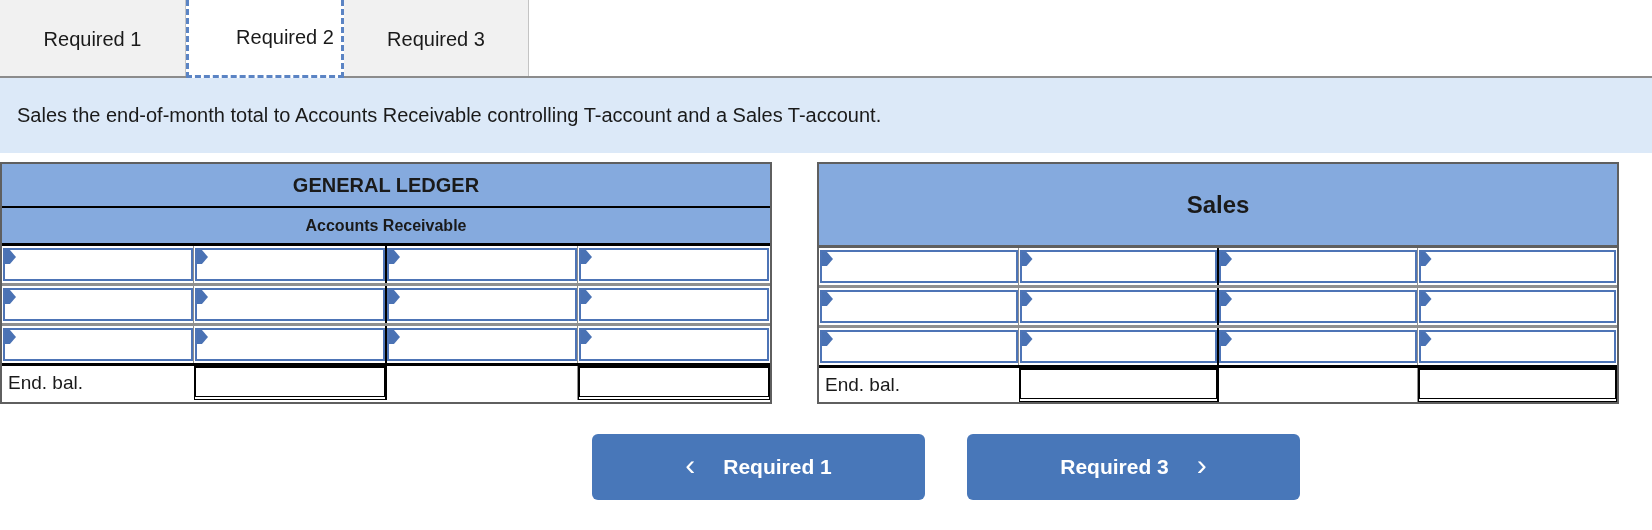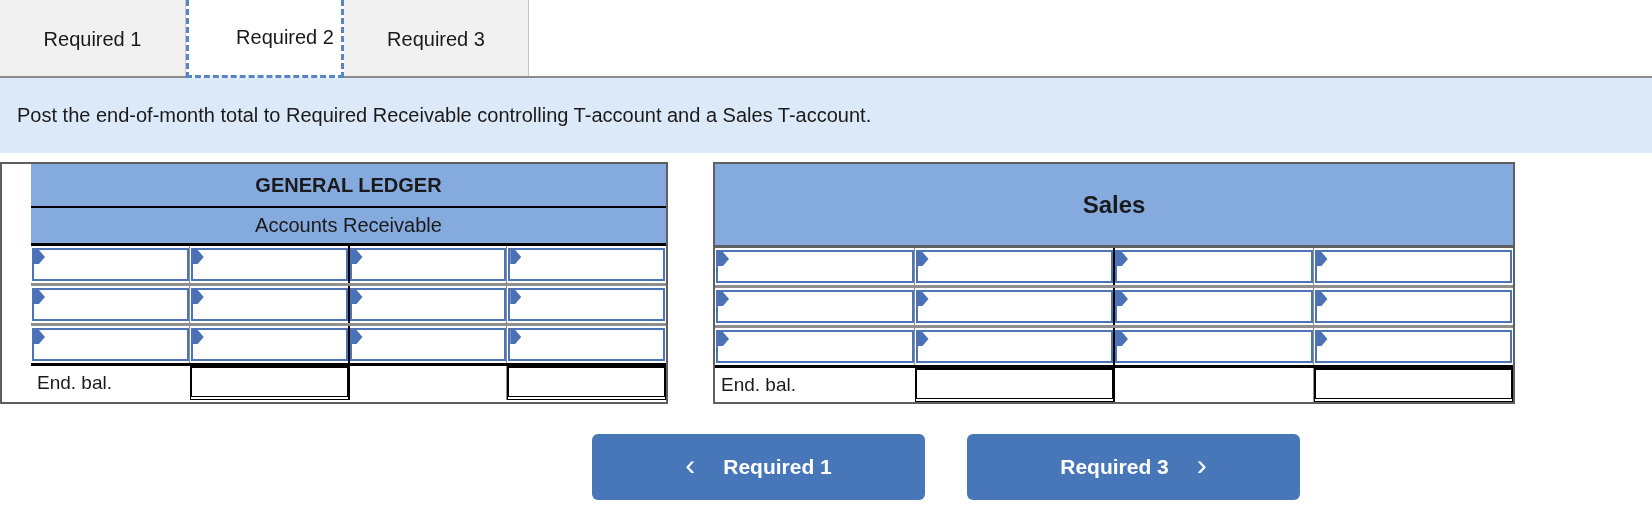--- a/index.html
+++ b/index.html
@@ -17,28 +17,28 @@
   .tab.active { background: #fff; z-index: 2; border-left: 3px dashed #5b84c4;
                 border-right: 3px dashed #5b84c4; border-bottom: 3px dashed #5b84c4; }
 
   
   .banner { height: 75px; background: #dce9f8; display: flex; align-items: center;
             padding-left: 17px; font-size: 20px; }
 
   
   .tables-row { display: flex; margin-top: 9px; }
   .taccount { border: 2px solid #5f5f5f; background: #fff; }
-  .taccount.left { width: 668px; padding-left: 29px; }
+  .taccount.left { width: 772px; }
   .spacer { width: 45px; }
   .taccount.right { width: 802px; }
 
   .hdr1 { height: 44px; background: #85aade; border-bottom: 2px solid #000;
           display: flex; align-items: center; justify-content: center; font-weight: bold; font-size: 20px; }
   .hdr2 { height: 38px; background: #85aade; border-bottom: 3px solid #000;
-          display: flex; align-items: center; justify-content: center; font-weight: normal; font-size: 20px; }
+          display: flex; align-items: center; justify-content: center; font-weight: bold; font-size: 16px; }
   .hdr-merged { height: 84px; background: #85aade; border-bottom: 3px solid #5f5f5f;
           display: flex; align-items: center; justify-content: center; font-weight: bold; font-size: 24px; }
 
   .t-body { position: relative; }
   .colline { position: absolute; top: 0; bottom: 0; z-index: 0; }
   .colline.q1 { left: calc(25% - 1px); width: 1px; background: #8f8f8f; }
   .colline.mid { left: calc(50% - 1px); width: 2px; background: #000; }
   .colline.q3 { left: calc(75% - 1px); width: 1px; background: #8f8f8f; }
 
   .entry-row { height: 40px; display: flex; border-bottom: 3px solid #8f8f8f; position: relative; z-index: 1; }
@@ -64,21 +64,21 @@
 </head>
 <body>
 
 <div class="tabbar">
   <div class="tab tab-1">Required 1</div>
   <div class="tab tab-2 active">Required 2</div>
   <div class="tab tab-3">Required 3</div>
 </div>
 
 <div class="banner">
-  <span>Post the end-of-month total to Required Receivable controlling T-account and a Sales T-account.</span>
+  <span>Sales the end-of-month total to Accounts Receivable controlling T-account and a Sales T-account.</span>
 </div>
 
 <div class="tables-row">
 
   <div class="taccount left">
     <div class="hdr1">GENERAL LEDGER</div>
     <div class="hdr2">Accounts Receivable</div>
     <div class="t-body">
       <div class="colline q1"></div>
       <div class="colline mid"></div>

